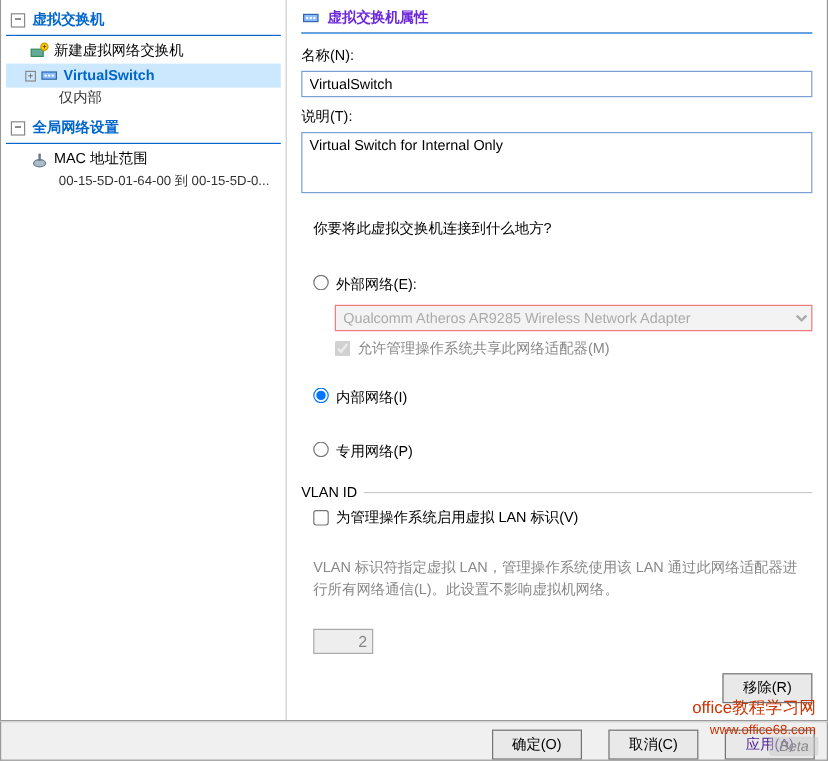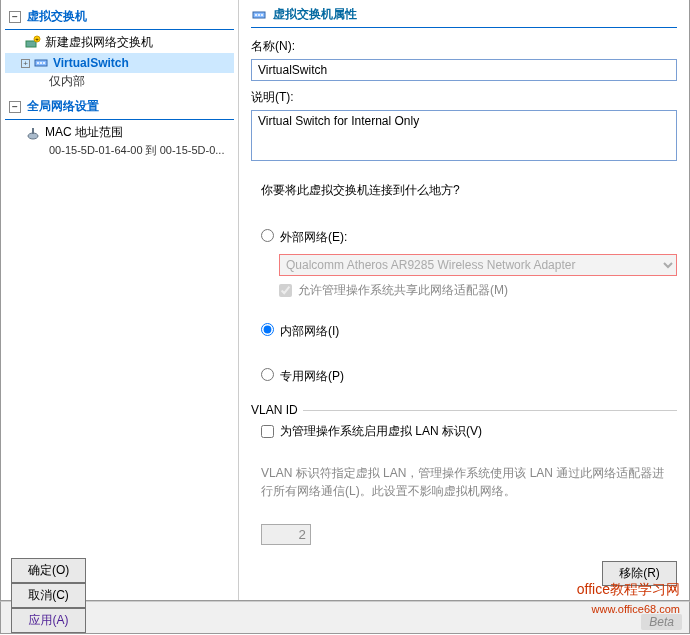--- a/index.html
+++ b/index.html
@@ -9,21 +9,21 @@
 .right-panel { flex: 1; padding: 6px 12px; overflow-y: auto; position: relative; }
 .tree-section-header { color: #0066cc; font-weight: bold; font-size: 12px; padding: 2px 4px 4px 4px; display: flex; align-items: center; border-bottom: 1px solid #0066cc; margin-bottom: 2px; }
 .collapse-toggle { display: inline-block; width: 12px; height: 12px; border: 1px solid #888; margin-right: 6px; font-size: 10px; line-height: 10px; text-align: center; color: #555; background: #fff; }
 .tree-item { padding: 2px 4px 2px 20px; display: flex; align-items: center; cursor: pointer; }
 .tree-item.selected { background: #cce8ff; }
 .tree-item .icon { width: 16px; height: 16px; margin-right: 4px; flex-shrink: 0; }
 .tree-subitem { padding-left: 44px; font-size: 12px; color: #333; }
 .plus-box { display: inline-block; width: 9px; height: 9px; border: 1px solid #888; font-size: 8px; line-height: 8px; text-align: center; margin-right: 3px; color: #555; }
 .switch-name { color: #0066cc; font-weight: bold; }
 .mac-range { padding-left: 44px; font-size: 11px; color: #333; white-space: nowrap; overflow: hidden; text-overflow: ellipsis; }
-.right-header { display: flex; align-items: center; color: #0369a1; font-weight: bold; padding-bottom: 4px; border-bottom: 1px solid #0066cc; margin-bottom: 10px; }
+.right-header { display: flex; align-items: center; color: #6d28d9; font-weight: bold; padding-bottom: 4px; border-bottom: 1px solid #0066cc; margin-bottom: 10px; }
 .right-header .icon { width: 16px; height: 16px; margin-right: 6px; }
 .form-label { margin: 8px 0 4px 0; }
 .text-input { width: 100%; padding: 3px 6px; border: 1px solid #7a9fd4; font-family: inherit; font-size: 12px; }
 .textarea-input { width: 100%; height: 51px; padding: 3px 6px; border: 1px solid #7a9fd4; font-family: inherit; font-size: 12px; resize: none; }
 .fieldset { margin-top: 14px; }
 .fieldset-title { margin-bottom: 6px; position: relative; }
 .fieldset-title::after { content: ""; position: absolute; left: 60px; right: 0; top: 50%; border-top: 1px solid #ccc; }
 .fieldset-title.short::after { left: 52px; }
 .question { padding: 4px 0 6px 10px; }
 .radio-row { padding: 4px 0 4px 10px; display: flex; align-items: flex-start; margin-top: 20px; }
@@ -32,21 +32,21 @@
 .dropdown select { width: 100%; padding: 2px; border: 1px solid #ef4444; background: #eee; color: #888; font-family: inherit; font-size: 12px; }
 .checkbox-row { margin: 6px 0 6px 28px; display: flex; align-items: center; color: #888; }
 .checkbox-row input { margin-right: 6px; }
 .vlan-checkbox { margin: 6px 0 6px 10px; display: flex; align-items: center; }
 .vlan-checkbox input { margin-right: 6px; }
 .vlan-desc { margin: 24px 10px; color: #888; font-size: 12px; line-height: 1.5; }
 .vlan-input { margin: 4px 10px; }
 .vlan-input input { width: 50px; padding: 2px 4px; border: 1px solid #aaa; background: #eee; color: #888; text-align: right; }
 .remove-btn-row { text-align: right; margin-top: 16px; }
 .button { padding: 3px 16px; border: 1px solid #737373; background: #e9e9e9; font-family: inherit; font-size: 12px; cursor: pointer; min-width: 75px; }
-.footer { height: 33px; border-top: 1px solid #ccc; display: flex; justify-content: flex-end; align-items: flex-start; padding: 0 10px; gap: 0; background: #f0f0f0; border: 1px solid #999; border-top: 1px solid #ccc; position: relative; flex-direction: column; }
+.footer { height: 33px; border-top: 1px solid #ccc; display: flex; justify-content: flex-end; align-items: flex-end; padding: 0 10px; gap: 22px; background: #f0f0f0; border: 1px solid #999; border-top: 1px solid #ccc; position: relative; }
 .button.disabled { color: #4c1d95; }
 .watermark { position: absolute; right: 10px; bottom: 36px; color: #cc3300; font-size: 14px; font-family: Liberation Sans, sans-serif; pointer-events: none; }
 .watermark-sub { position: absolute; right: 10px; bottom: 20px; color: #cc3300; font-size: 11px; font-family: Arial, sans-serif; pointer-events: none; }
 .beta-badge { position: absolute; right: 8px; bottom: 5px; color: #888; font-size: 12px; font-style: italic; pointer-events: none; background: rgba(200,200,200,0.5); padding: 1px 8px; border-radius: 2px; }
 svg { display: block; }
 </style>
 </head>
 <body>
 
 <div class="container">

